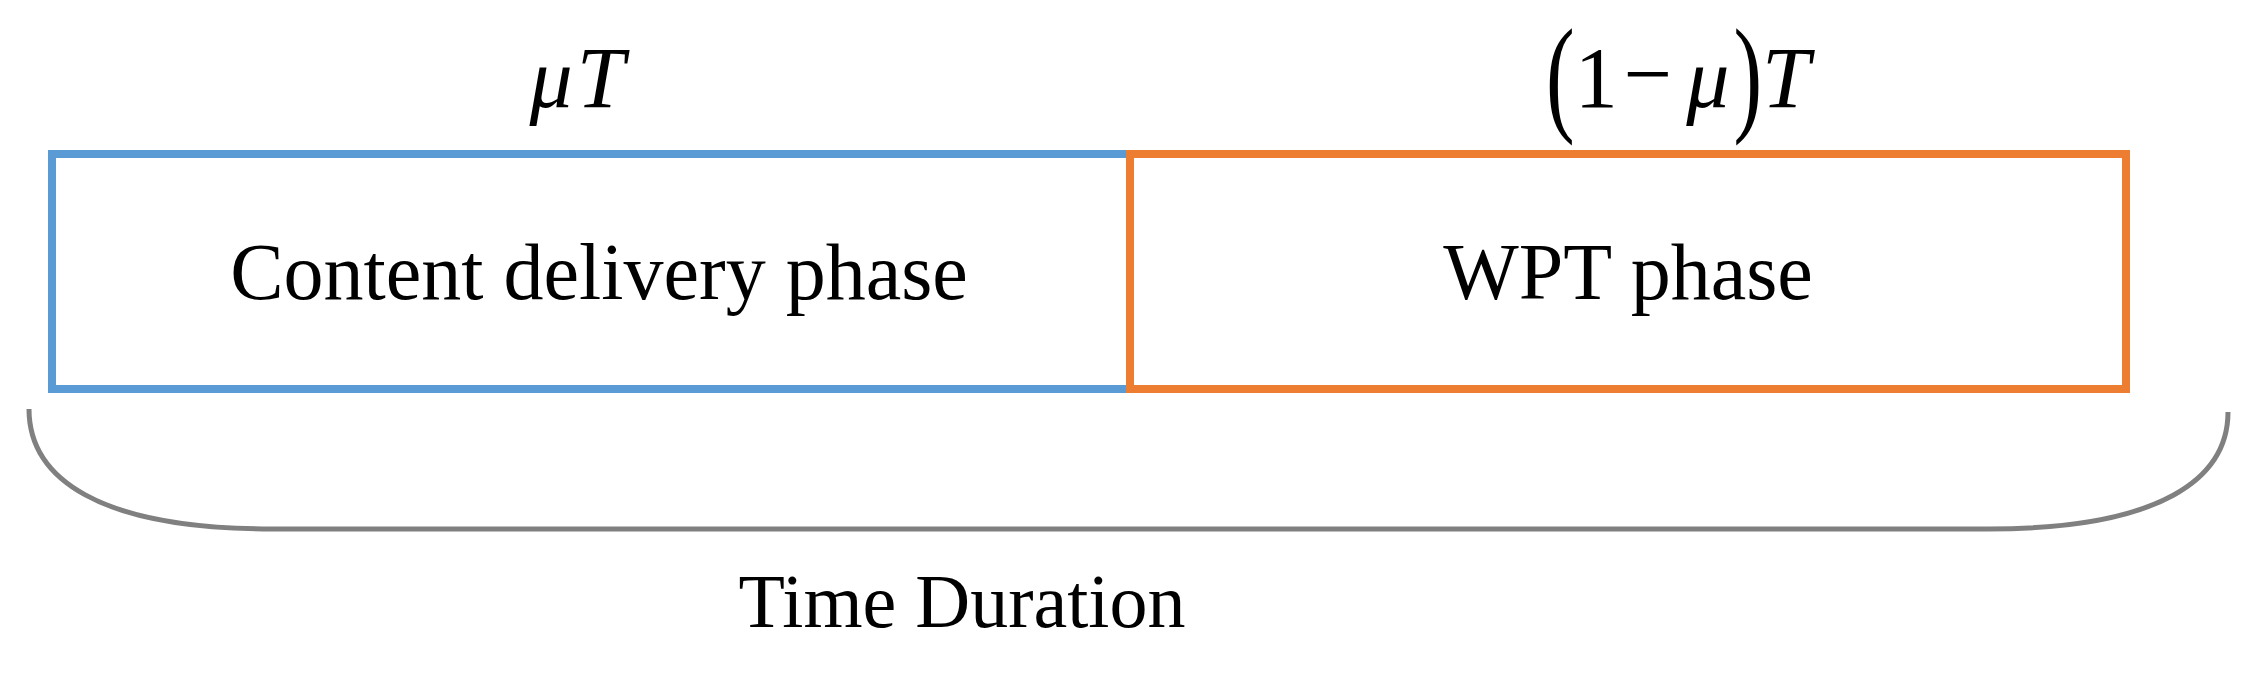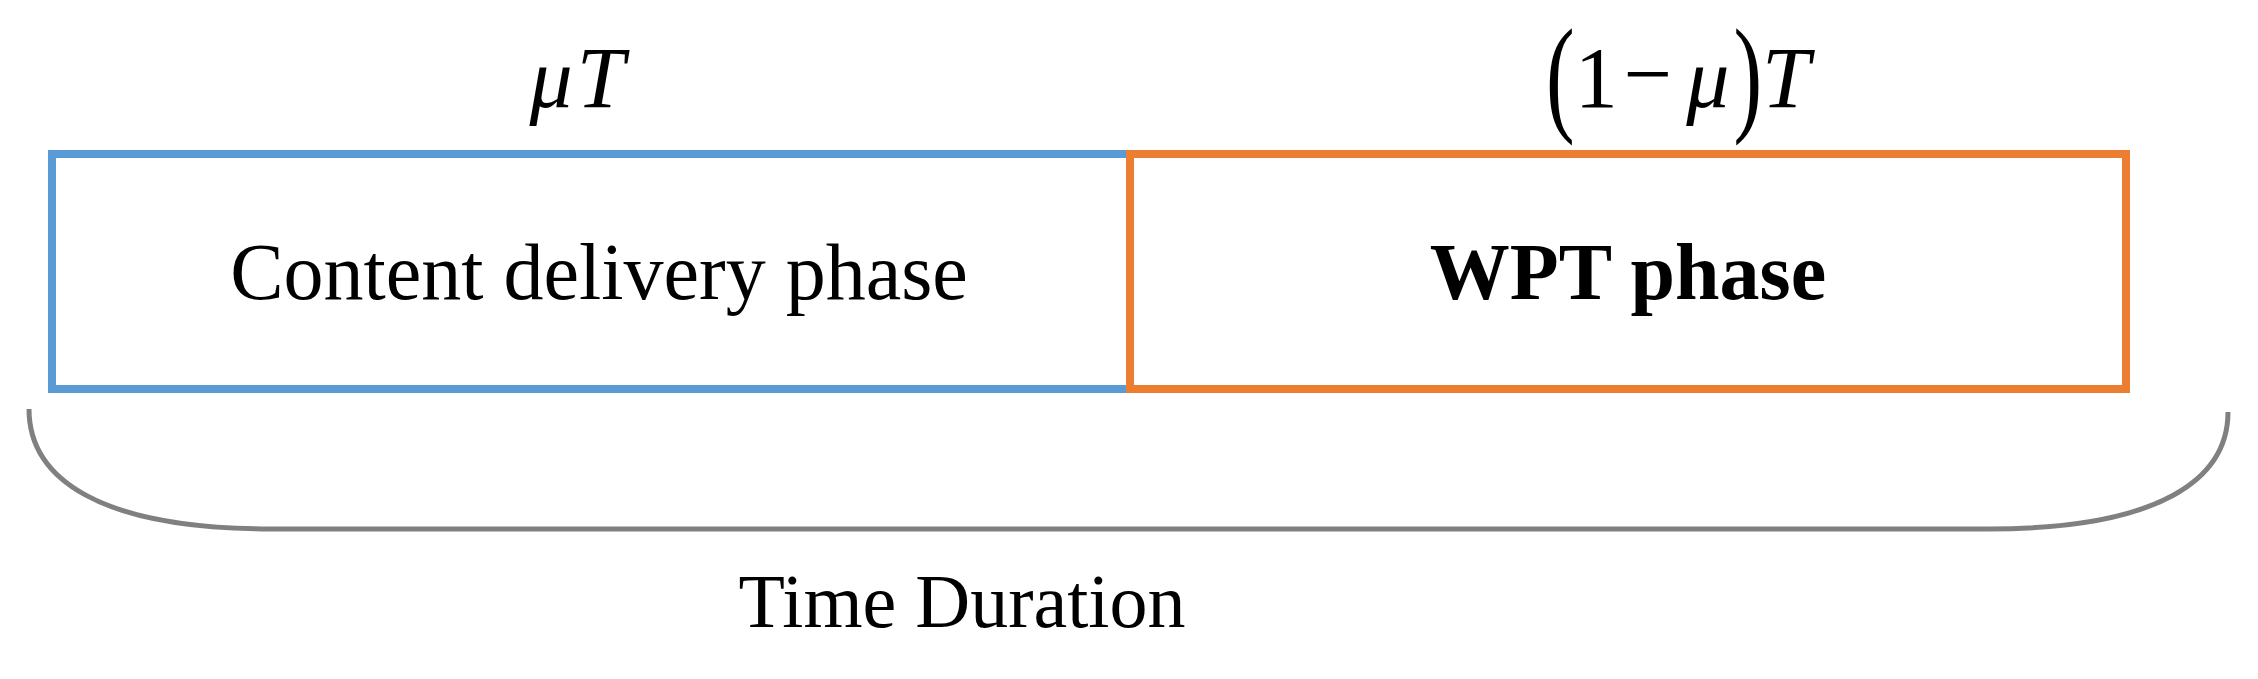--- a/index.html
+++ b/index.html
@@ -60,21 +60,20 @@
   }
   .phase-box.left{
     left:26px;width:1102px;
     border:8px solid var(--blue);
     margin-left:22px;
   }
   .phase-box.right{
     left:1126px;width:1004px;
     border:8px solid var(--orange);
     z-index:2;
-    font-weight:bold;
   }
   
   #brace-svg{
     position:absolute;
     left:0;top:0;
     width:2258px;height:679px;
     pointer-events:none;
   }
   #brace-svg path{
     fill:none;

